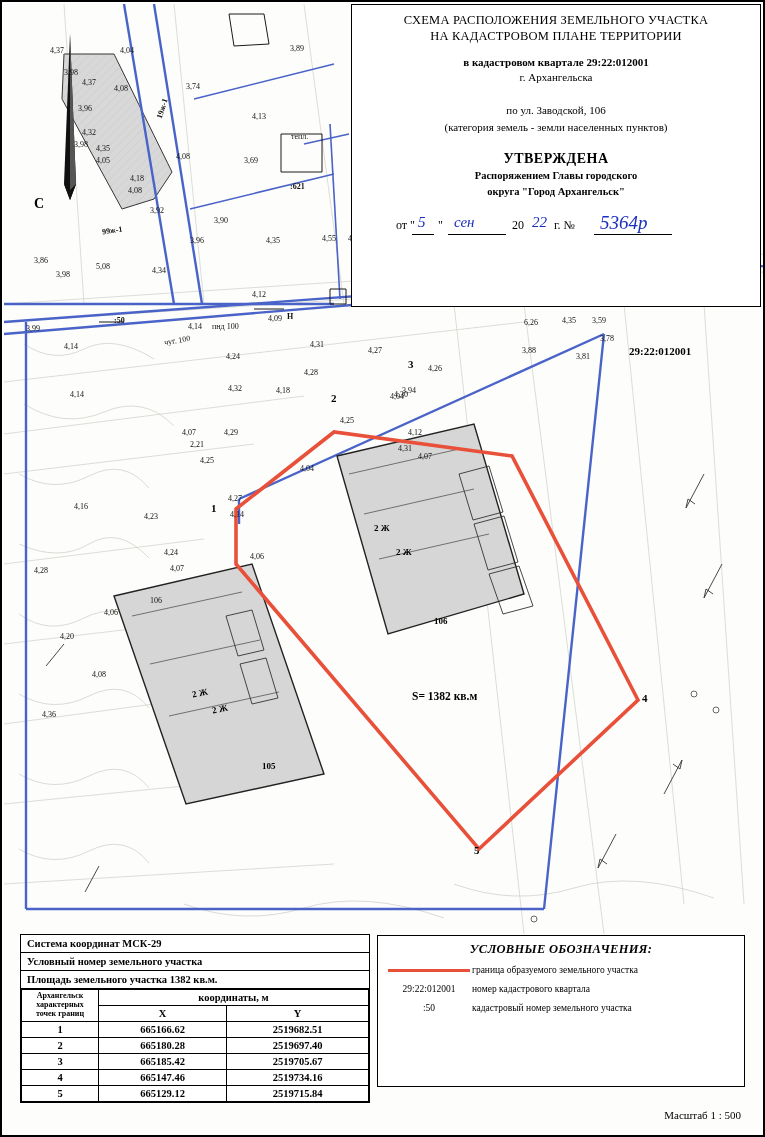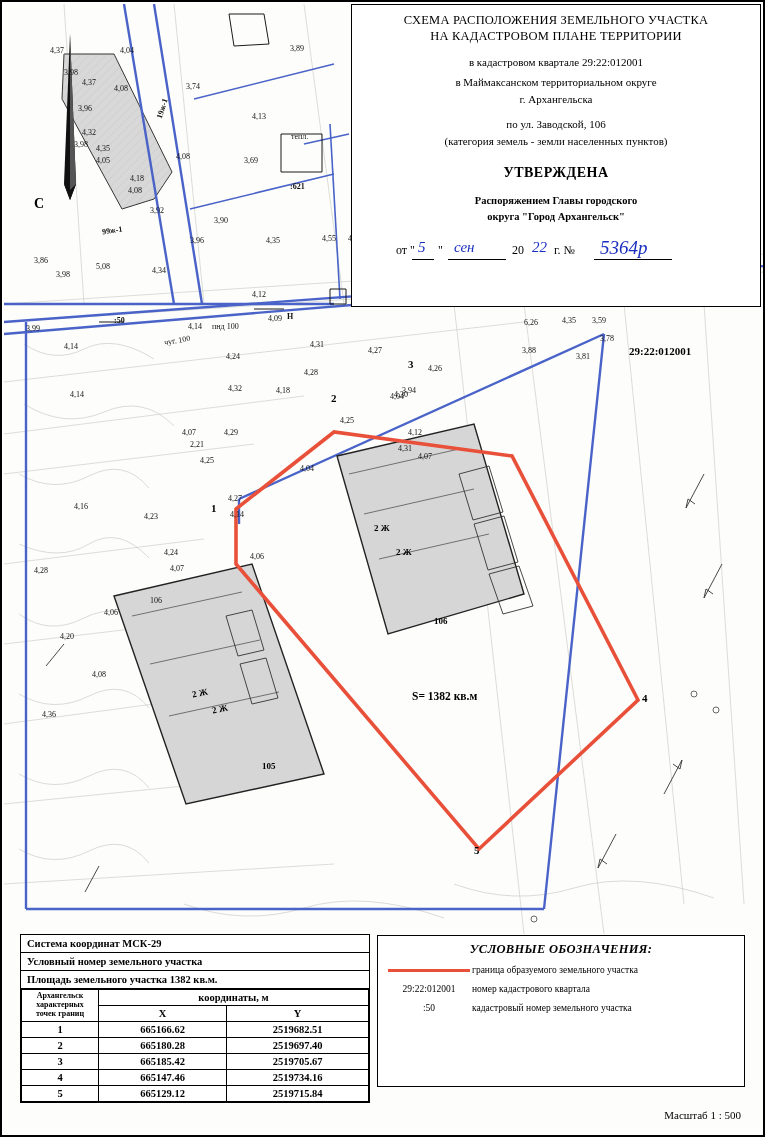--- a/index.html
+++ b/index.html
@@ -25,24 +25,24 @@
   }
   .map svg{position:absolute;left:0;top:0;}
   
   .titleblock{
     position:absolute;right:2px;top:2px;width:410px;height:303px;
     background:#ffffff;border:1.5px solid #000;box-sizing:border-box;
     padding:8px 10px 6px 10px;
     text-align:center;
   }
   .tb-h1{font-weight:normal;font-size:12.5px;line-height:1.25;letter-spacing:.2px;}
-  .tb-l2{font-weight:normal;font-size:11px;margin-top:12px;}
+  .tb-l2{font-weight:bold;font-size:11px;margin-top:12px;}
   .tb-l3{font-size:11px;margin-top:7px;line-height:1.35;}
   .tb-appr{font-weight:bold;font-size:14px;margin-top:16px;letter-spacing:.5px;}
-  .tb-l4{font-weight:bold;font-size:10.5px;margin-top:13px;line-height:1.4;}
+  .tb-l4{font-weight:bold;font-size:10.5px;margin-top:2px;line-height:1.4;}
   .tb-date{font-size:12px;margin-top:14px;position:relative;height:26px;}
   .tb-date .hand{
     font-family:"Liberation Serif",serif;font-style:italic;
     color:#1a2fbe;font-size:15px;position:absolute;
   }
   
   .coordtable{
     position:absolute;left:18px;bottom:32px;width:348px;
     border:1.5px solid #000;background:rgba(255,255,255,.92);
     font-size:10.5px;
@@ -295,23 +295,22 @@
     <span class="mtxt" style="left:336px;top:412px">4,25</span>
     <span class="mtxt" style="left:296px;top:460px">4,04</span>
     <span class="mtxt" style="left:100px;top:604px">4,06</span>
     <span class="mtxt" style="left:146px;top:592px">106</span>
   </div>
 
   <div class="titleblock">
     <div class="tb-h1">СХЕМА РАСПОЛОЖЕНИЯ ЗЕМЕЛЬНОГО УЧАСТКА</div>
     <div class="tb-h1">НА КАДАСТРОВОМ ПЛАНЕ ТЕРРИТОРИИ</div>
     <div class="tb-l2">в кадастровом квартале 29:22:012001</div>
-    <div class="tb-l3">в Маймаксанском территориальном округе</div>
     <div class="tb-l3" style="margin-top:2px">г. Архангельска</div>
-    <div class="tb-l3" style="margin-top:10px">по ул. Заводской, 106</div>
+    <div class="tb-l3" style="margin-top:18px">по ул. Заводской, 106</div>
     <div class="tb-l3" style="margin-top:2px">(категория земель - земли населенных пунктов)</div>
     <div class="tb-appr">УТВЕРЖДЕНА</div>
     <div class="tb-l4">Распоряжением Главы городского</div>
     <div class="tb-l4" style="margin-top:2px">округа "Город Архангельск"</div>
     <div class="tb-date">
       <span style="position:absolute;left:34px;top:4px">от "</span>
       <span class="hand" style="left:56px;top:0px">5</span>
       <span style="position:absolute;left:50px;top:4px;width:22px;border-bottom:1px solid #000;height:16px"></span>
       <span style="position:absolute;left:76px;top:4px">"</span>
       <span class="hand" style="left:92px;top:0px">сен</span>

